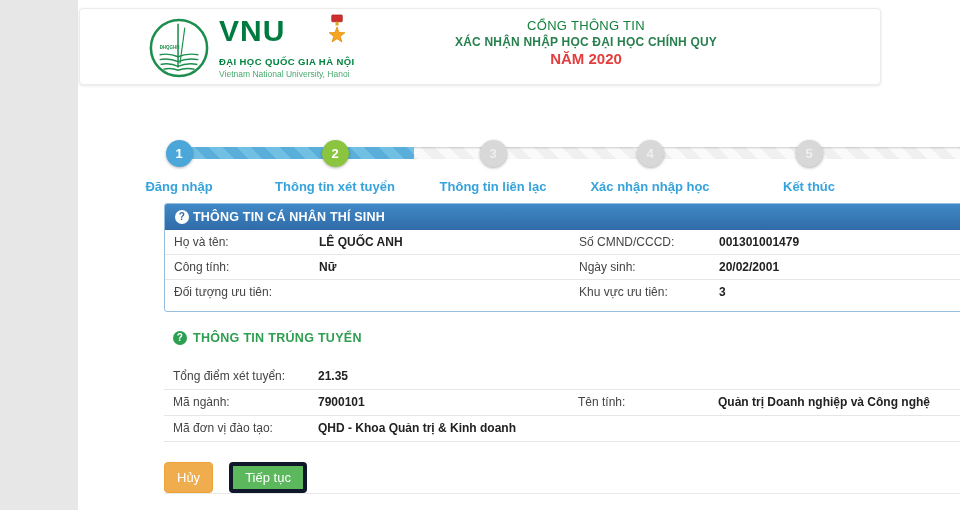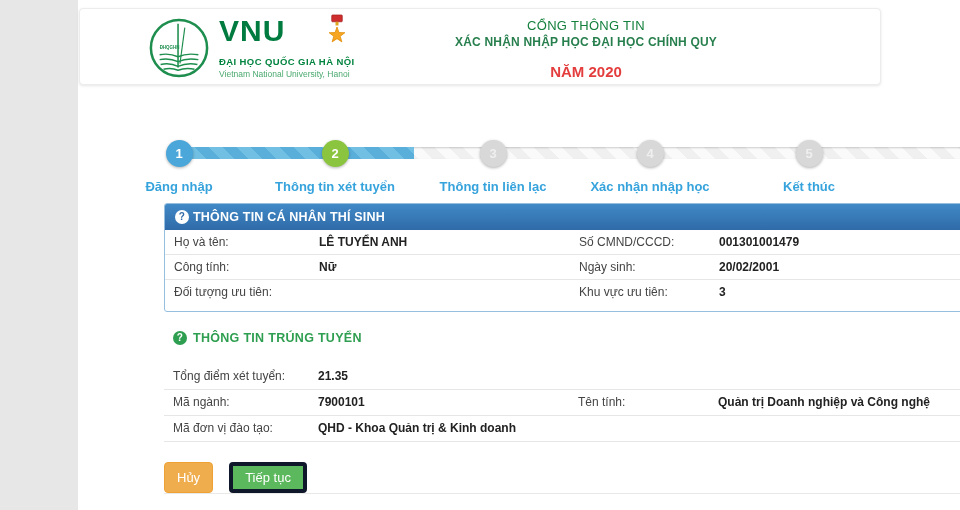--- a/index.html
+++ b/index.html
@@ -23,21 +23,21 @@
   .logo-wrap { position:absolute; left:68px; top:7px; display:flex; align-items:center; }
   .logo-text { margin-left:9px; }
   .vnu-row { display:flex; align-items:flex-start;gap:32px; }
   .vnu-word { font-size:30px; font-weight:bold; color:#007b3f; letter-spacing:1px; line-height:30px; }
   .medal { margin-left:8px; margin-top:-2px; }
   .org-vi { font-size:9.5px; font-weight:bold; color:#00833f; letter-spacing:0.4px; margin-top:10px; }
   .org-en { font-size:8.5px; color:#4aa96f; margin-top:2px; }
   .titles { position:absolute; left:300px; top:9px; width:412px; text-align:center; }
   .portal-line { font-size:13px; color:#15803d; letter-spacing:0.3px; }
   .main-title { font-size:12px; font-weight:bold; color:#287f4e; margin-top:2px; letter-spacing:0.2px; }
-  .year-line { font-size:15px; font-weight:bold; color:#e43d3d; margin-top:14px; }
+  .year-line { font-size:15px; font-weight:bold; color:#e43d3d; margin-top:1px; }
 
   
   .step-bar {
     position:absolute; left:100px; top:147px; width:815px; height:12px;
     border-radius:7px;
     background:repeating-linear-gradient(45deg,#f0f0f0 0 10px,#fafafa 10px 20px);
     box-shadow:inset 0 1px 2px rgba(0,0,0,0.18);
   }
   .step-fill {
     position:absolute; left:0; top:0; height:12px; width:29%;
@@ -159,21 +159,21 @@
   <div class="step-label" style="left:731px">Kết thúc</div>
 
   <div class="panel">
     <div class="panel-head">
       <span class="q-icon q-white">?</span>
       <span>THÔNG TIN CÁ NHÂN THÍ SINH</span>
     </div>
     <div class="panel-body">
       <div class="prow">
         <span>Họ và tên:</span>
-        <span class="pval">LÊ TUYỂN ANH</span>
+        <span class="pval">LÊ QUỐC ANH</span>
         <span>Số CMND/CCCD:</span>
         <span class="pval">001301001479</span>
       </div>
       <div class="prow">
         <span>Công tính:</span>
         <span class="pval">Nữ</span>
         <span>Ngày sinh:</span>
         <span class="pval">20/02/2001</span>
       </div>
       <div class="prow">

